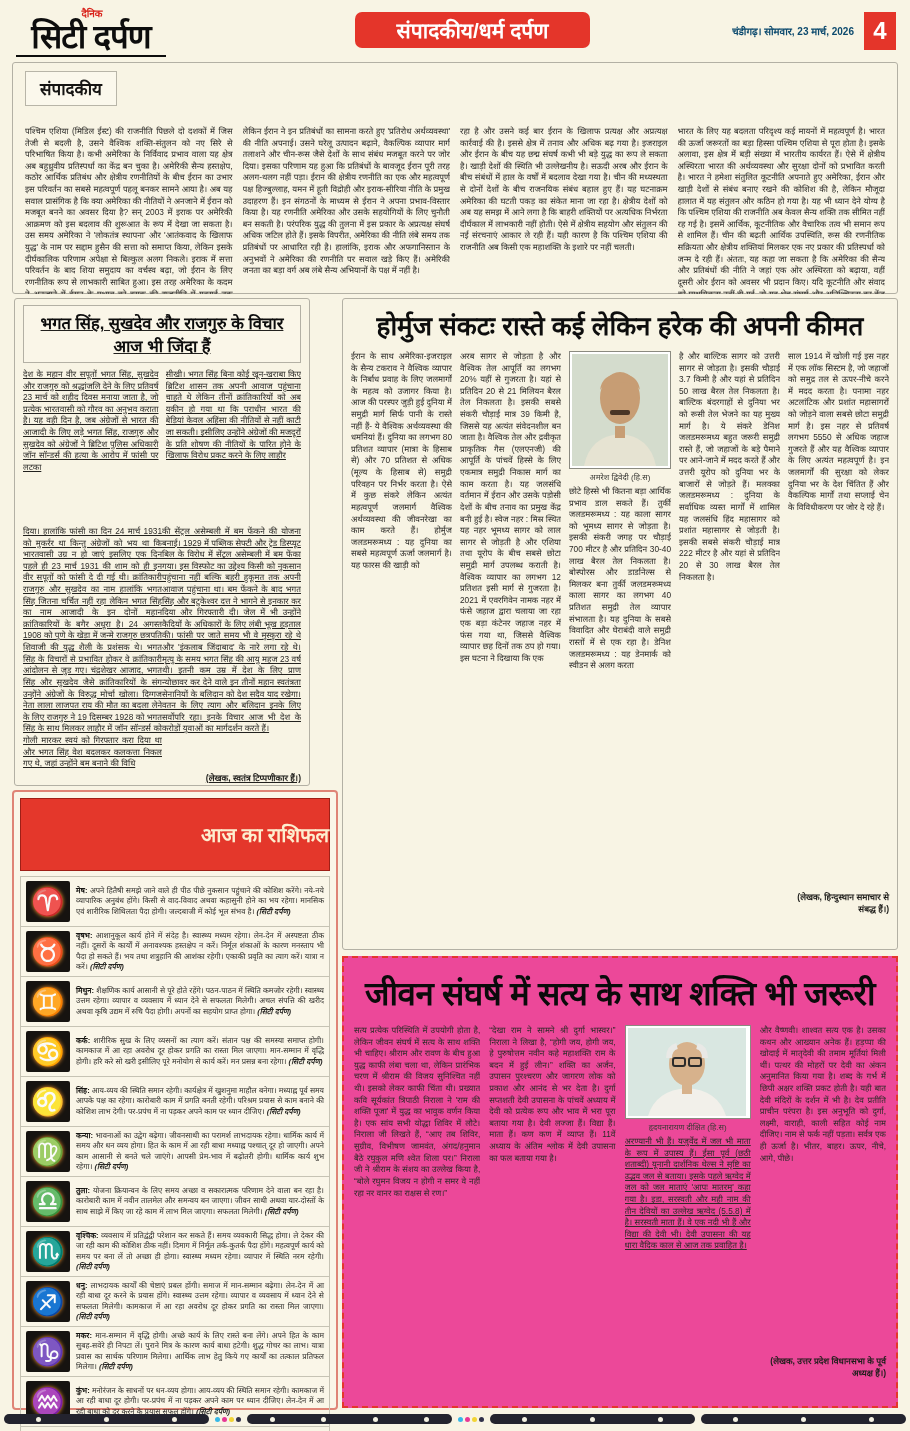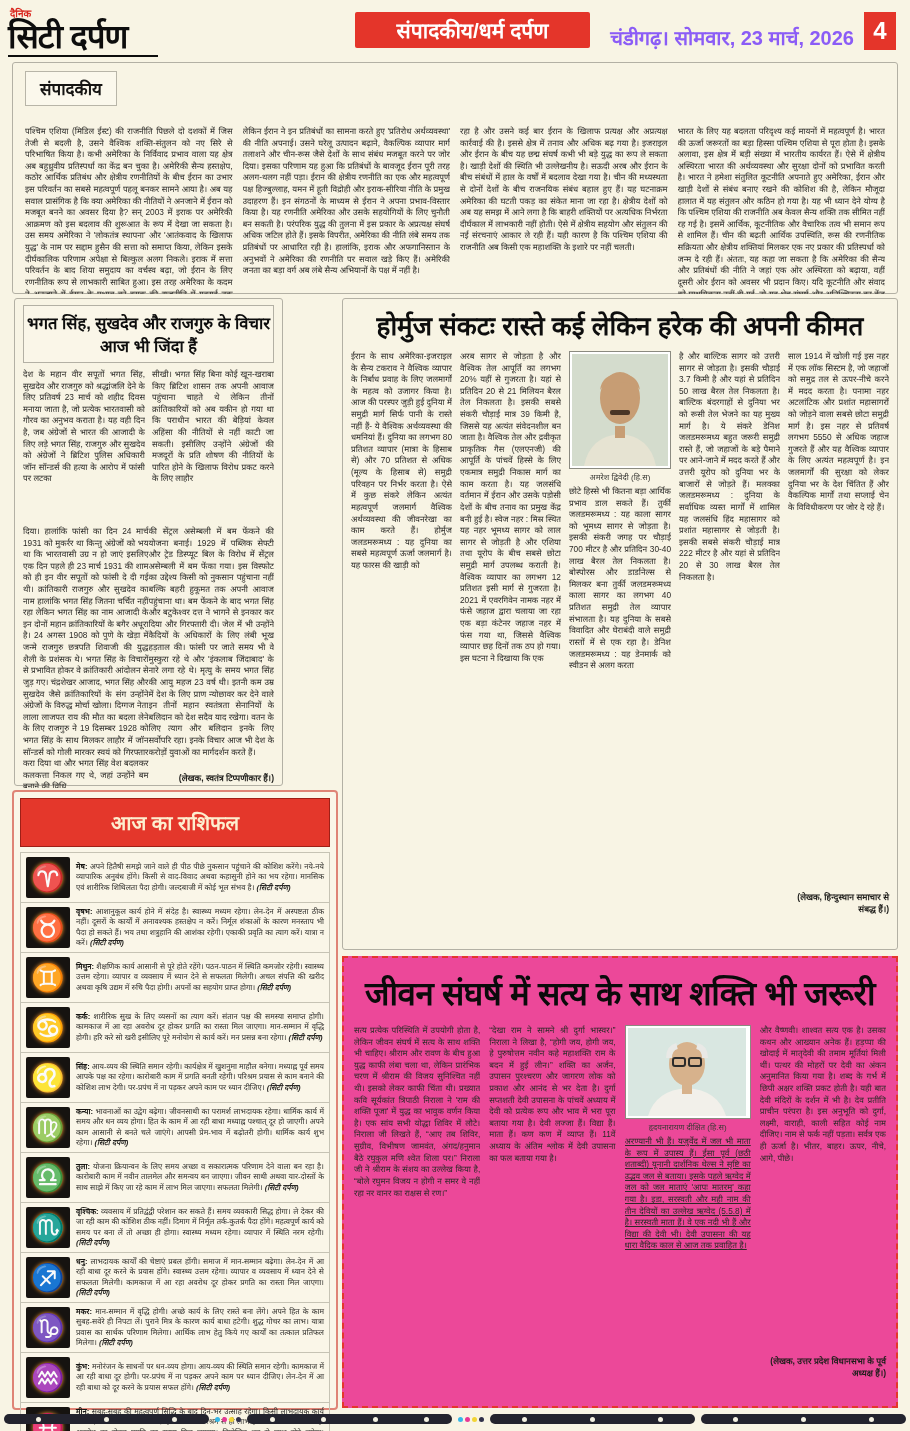--- a/index.html
+++ b/index.html
@@ -6,30 +6,30 @@
   html,body { width:910px; }
   body {
     height:1431px; position:relative; overflow:hidden;
     background:#f8f4e4; color:#22211e;
     font-family:"Liberation Sans", sans-serif;
   }
   .abs { position:absolute; }
 
   
   .masthead { left:0; top:0; width:910px; height:58px; }
-  .logo { position:absolute; left:8px; top:6px; }
+  .logo { position:absolute; left:16px; top:6px;text-align:center; }
   .logo .daily { color:#d9251d; font-size:10px; font-weight:bold; display:block; margin-left:2px; }
   .logo .paper { font-size:33px; font-weight:900; letter-spacing:-1px; color:#0d0d0d; line-height:1; }
   .logo .rule { height:2px; background:#0d0d0d; margin-top:2px; width:150px; }
   .section-banner {
     position:absolute; left:355px; top:12px; width:235px; height:36px;
     background:#e4352a; color:#fff; display:flex; align-items:center; justify-content:center;
-    font-size:21px; font-weight:bold; border-radius:2px;
+    font-size:21px; font-weight:bold; border-radius:7px;
   }
-  .dateline { position:absolute; right:56px; top:24px; font-size:20px; font-weight:bold; color:#8b5cf6; }
+  .dateline { position:absolute; right:56px; top:24px; font-size:10px; font-weight:bold; color:#0c4a6e; }
   .page-num {
     position:absolute; right:14px; top:12px; width:32px; height:38px;
     background:#e4352a; color:#fff; font-size:24px; font-weight:900;
     display:flex; align-items:center; justify-content:center;
   }
 
   
   .art-box { border:1px solid #b3b0a4; border-radius:3px; background:transparent; }
   .body-txt { font-size:8.3px; line-height:1.40; text-align:justify; color:#2c2b28; overflow:hidden; }
   .signoff { font-size:8.6px; font-weight:bold; text-align:right; color:#1f1e1b; }
@@ -39,39 +39,39 @@
 
   
   .editorial { left:12px; top:62px; width:886px; height:232px; padding:8px 12px 10px; }
   .ed-head-row { display:flex; align-items:center; margin-bottom:20px; }
   .kicker { border:1px solid #b8b5a8; padding:5px 14px; font-size:17px; font-weight:bold; color:#161513; background:#fbf8ec; }
   .ed-headline { flex:1; text-align:center; font-size:28px; font-weight:900; color:#0c0c0c; letter-spacing:-0.5px; }
   .ed-cols { display:flex; gap:10px; height:168px; }
   .ed-cols > div { flex:1; }
 
   
-  .bhagat { left:14px; top:298px; width:269px; height:488px; padding:6px 8px; }
+  .bhagat { left:14px; top:298px; width:296px; height:488px; padding:6px 8px;text-decoration:underline; }
   .bh-headline { border:1px solid #b3b0a4; text-align:center; font-size:16.5px; font-weight:900; color:#0d0d0d; padding:5px 2px; margin-bottom:6px; background:#faf6e8; }
   .bh-top { display:flex; gap:7px; height:152px; }
   .bh-top .side { flex:1; }
   .bh-photo-wrap { width:116px; flex:0 0 116px; }
   .bh-bottom { display:flex; height:262px; margin-top:5px; }
   .bh-bottom > div { flex:1; }
 
   
   .hormuz { left:342px; top:298px; width:556px; height:652px; padding:6px 8px; }
   .hz-headline { text-align:center; font-size:26px; font-weight:900; color:#0d0d0d; margin:2px 0 8px; }
   .hz-cols { display:flex; gap:8px; height:566px; }
   .hz-cols > div { flex:1; }
   .hz-photo-col { display:flex; flex-direction:column; }
   .hz-photo-col .body-txt { flex:1; margin-top:4px; }
 
   
   .horoscope { left:12px; top:790px; width:326px; height:620px; border:2px solid #df8476; border-radius:4px; padding:6px; background:#faf6e8; }
-  .hs-banner { background:#e4372b; color:#fdeecf; text-align:center; font-size:20px; font-weight:900; padding:10px 0; border:1px solid #9e1f16; }
+  .hs-banner { background:#e4372b; color:#fdeecf; text-align:right; font-size:20px; font-weight:900; padding:22px 0; border:1px solid #9e1f16; }
   .hs-list { margin-top:5px; border:1px solid #c6c3b4; }
   .hs-row { display:flex; gap:6px; padding:4px 5px; border-bottom:1px solid #c6c3b4; align-items:center; }
   .hs-row:last-child { border-bottom:none; }
   .zodiac-tile { width:44px; height:41px; flex:0 0 44px; background:#161310; color:#f0512b;
     display:flex; align-items:center; justify-content:center; font-size:27px;
     text-shadow:0 0 4px #ff9d2e; border-radius:2px; }
   .hs-text { flex:1; font-size:7.6px; line-height:1.32; text-align:justify; color:#2c2b28; }
   .hs-sign { font-weight:bold; color:#171613; }
   .hs-tag { font-weight:bold; font-style:italic; white-space:nowrap; }
 

